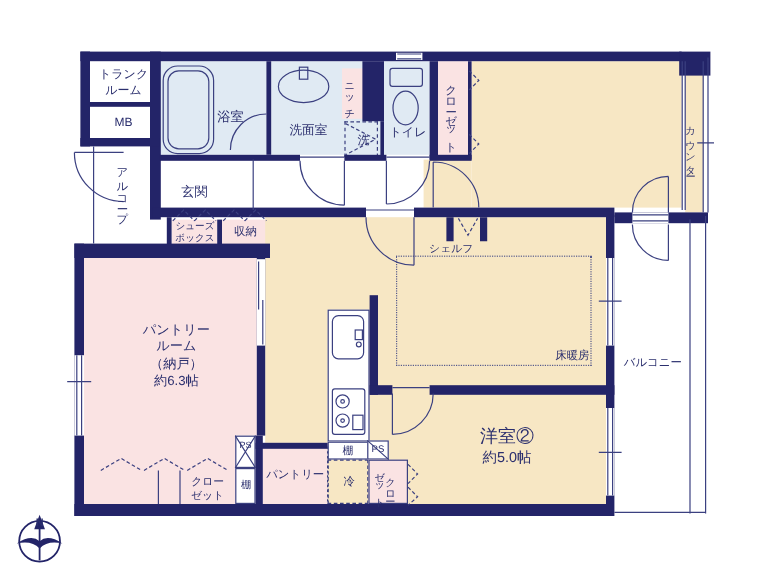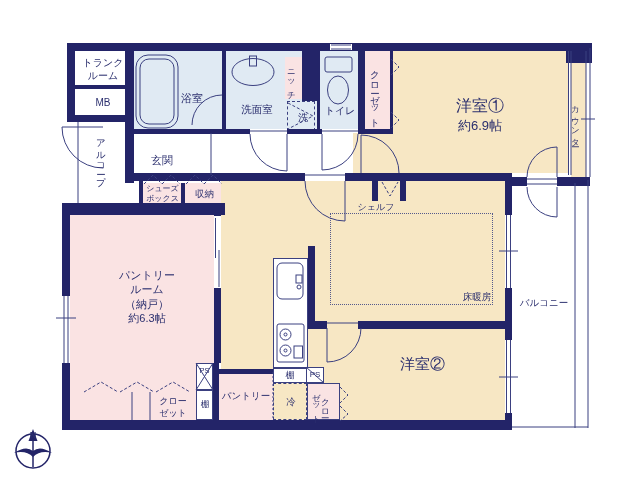--- a/index.html
+++ b/index.html
@@ -219,35 +219,34 @@
   <div class="lbl" style="left:78px;top:56px;width:50px;font-size:10px;">トランク
 ルーム</div>
   <div class="lbl" style="left:78px;top:96px;width:50px;font-size:10px;">MB</div>
   <div class="lbl v" style="left:96px;top:128px;height:58px;font-size:9.5px;">アルコープ</div>
   <div class="lbl" style="left:170px;top:91px;width:44px;font-size:11px;">浴室</div>
   <div class="lbl" style="left:234px;top:103px;width:46px;font-size:10.5px;">洗面室</div>
   <div class="lbl v" style="left:287px;top:60px;height:38px;font-size:8.5px;">ニッチ</div>
   <div class="lbl" style="left:290px;top:111px;width:26px;font-size:10px;">洗</div>
   <div class="lbl" style="left:322px;top:104px;width:36px;font-size:10px;">トイレ</div>
   <div class="lbl v" style="left:370px;top:61px;height:66px;font-size:9.5px;">クローゼット</div>
-  <div class="lbl" style="left:430px;top:96px;width:100px;font-size:16px;">洋室①</div>
-  <div class="lbl" style="left:430px;top:118px;width:100px;font-size:13px;">約6.9帖</div>
   <div class="lbl v" style="left:571px;top:92px;height:60px;font-size:8.5px;">カウンター</div>
   <div class="lbl" style="left:140px;top:153px;width:44px;font-size:11px;">玄関</div>
   <div class="lbl" style="left:143px;top:184px;width:39px;font-size:8px;">シューズ
 ボックス</div>
   <div class="lbl" style="left:186px;top:188px;width:37px;font-size:9.5px;">収納</div>
   <div class="lbl" style="left:95px;top:268px;width:104px;font-size:11px;">パントリー
 ルーム
 （納戸）
 約6.3帖</div>
   <div class="lbl" style="left:350px;top:202px;width:52px;font-size:9px;">シェルフ</div>
   <div class="lbl" style="left:455px;top:291px;width:44px;font-size:9.5px;">床暖房</div>
   <div class="lbl" style="left:515px;top:297px;width:58px;font-size:9.5px;">バルコニー</div>
   <div class="lbl" style="left:380px;top:354px;width:85px;font-size:15px;">洋室②</div>
+  <div class="lbl" style="left:380px;top:374px;width:85px;font-size:12px;">約5.0帖</div>
   <div class="lbl" style="left:152px;top:396px;width:42px;font-size:9px;">クロー
 ゼット</div>
   <div class="lbl" style="left:197px;top:399px;width:16px;font-size:8.5px;">棚</div>
   <div class="lbl" style="left:196px;top:366px;width:17px;font-size:7.5px;">PS</div>
   <div class="lbl" style="left:217px;top:390px;width:58px;font-size:9.5px;">パントリー</div>
   <div class="lbl" style="left:275px;top:370px;width:30px;font-size:9px;">棚</div>
   <div class="lbl" style="left:306px;top:370px;width:18px;font-size:8px;">PS</div>
   <div class="lbl" style="left:276px;top:396px;width:30px;font-size:9.5px;">冷</div>
   <div class="lbl v" style="left:312px;top:386px;height:34px;font-size:8.5px;">クロー
 ゼット</div>

